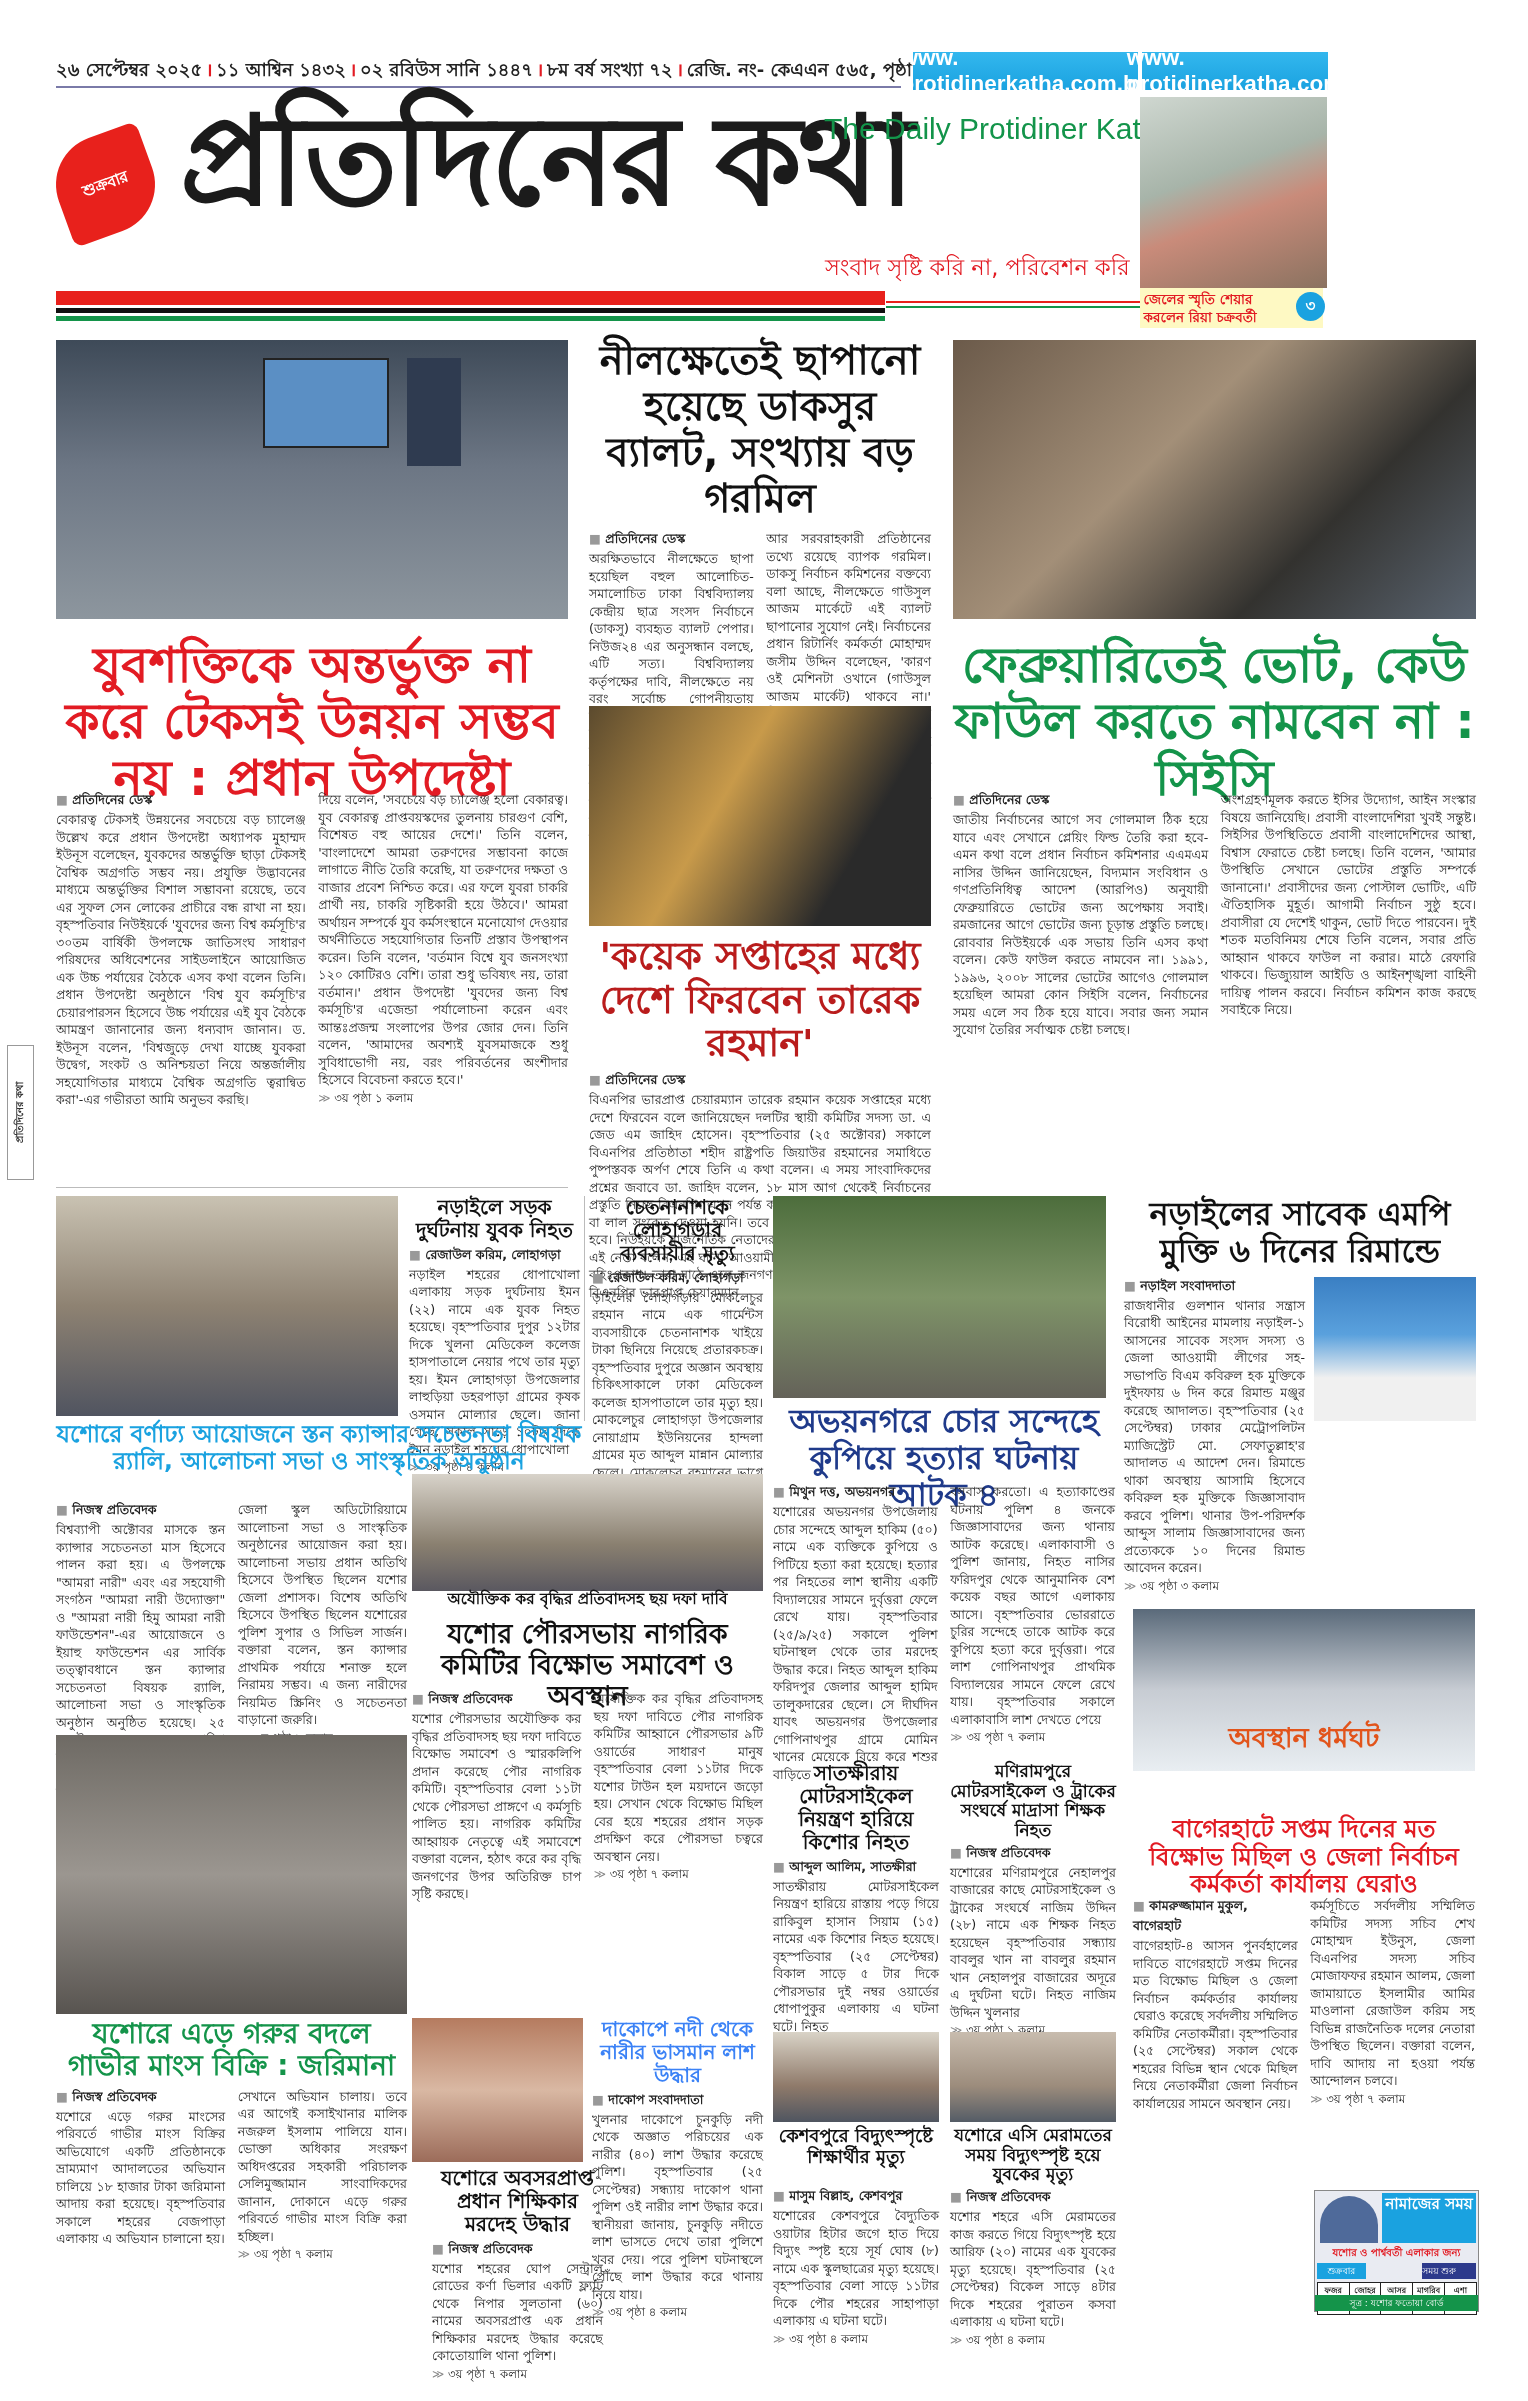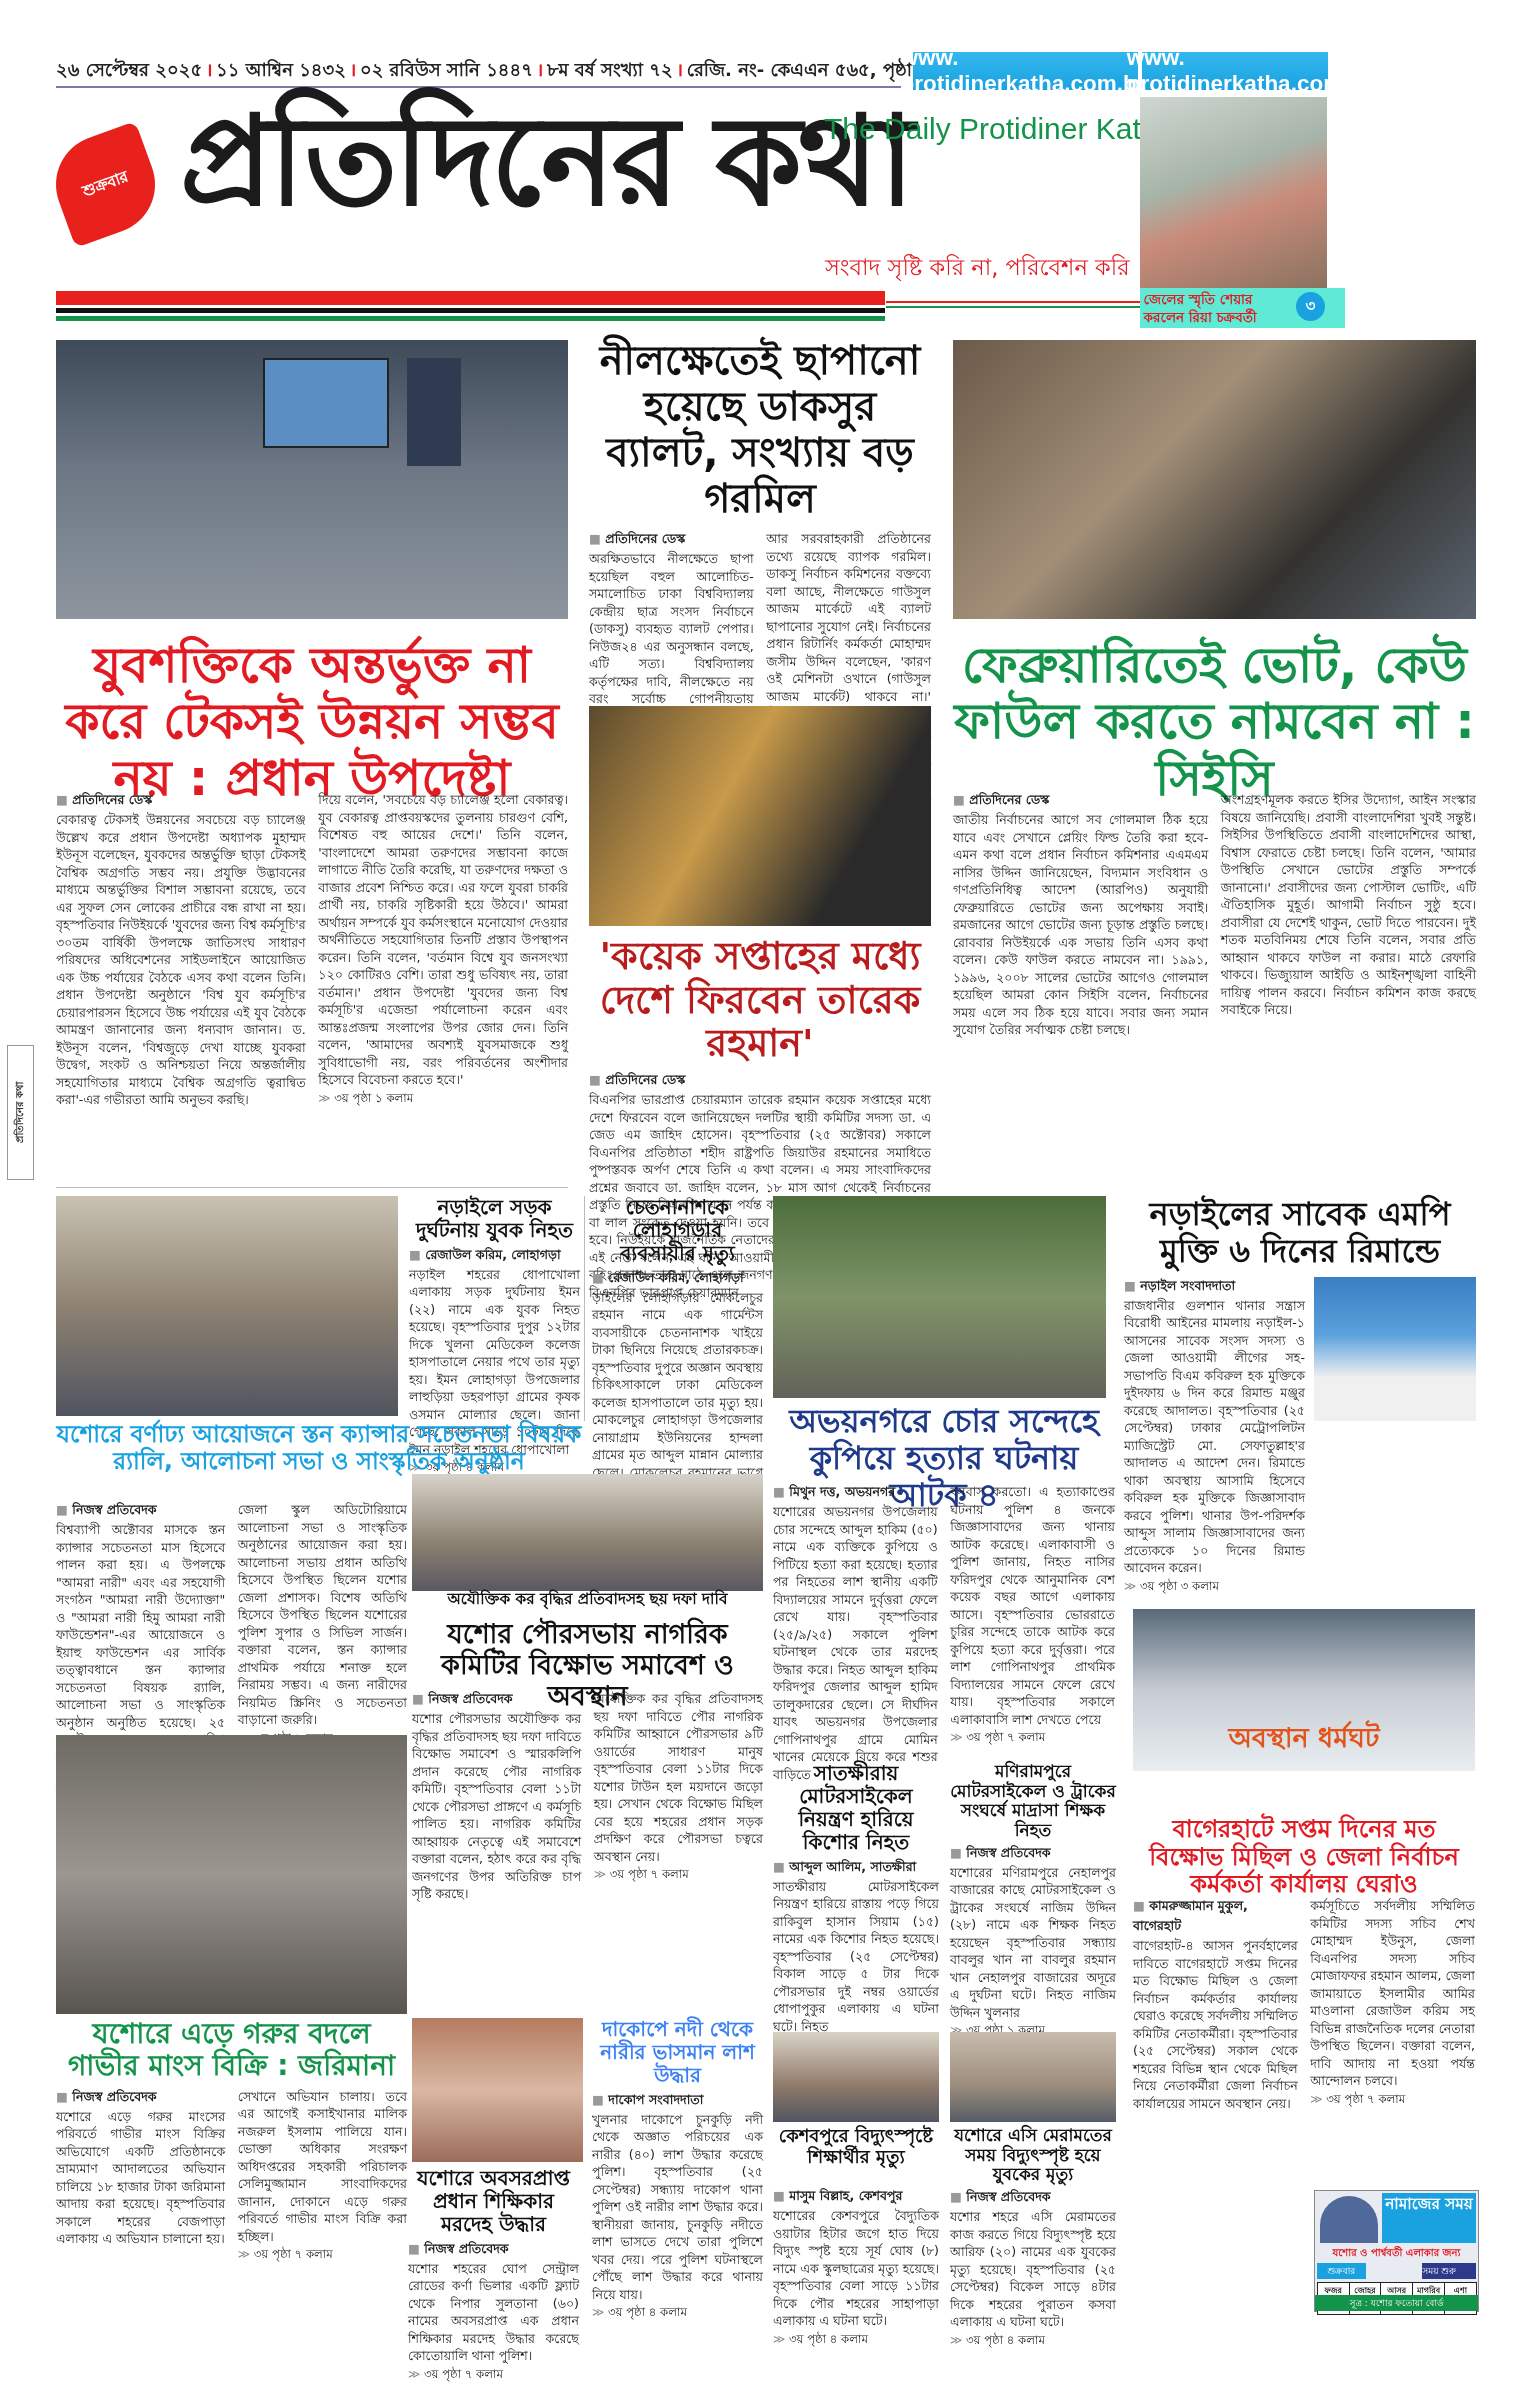--- a/index.html
+++ b/index.html
@@ -13,21 +13,21 @@
 .friday{left:56px;top:135px;width:99px;height:99px;background:#e8211c;border-radius:50% 10% 50% 10%;transform:rotate(-20deg);color:#fff;font-size:15.3px;font-weight:bold;display:flex;align-items:center;justify-content:center}
 .mast{left:180px;top:99px;font-family:"DejaVu Sans",sans-serif;font-size:124px;font-weight:bold;color:#1b1b1b;letter-spacing:-3.6px;line-height:1}
 .eng{left:824px;top:112px;font-family:"Liberation Sans",sans-serif;font-size:30px;color:#13944a}
 .slogan{left:825px;top:250px;font-size:22.5px;color:#e21b23}
 .band-red{left:56px;top:291px;width:829px;height:14.4px;background:#e8211c}
 .band-black{left:56px;top:308px;width:829px;height:4.5px;background:#111}
 .band-green{left:56px;top:316px;width:829px;height:4.5px;background:#14944a}
 .thin-r{left:886px;top:301px;width:400px;height:1.8px;background:#e8211c}
 .thin-g{left:886px;top:306px;width:400px;height:1.8px;background:#14944a}
 .promo-img{left:1140px;top:97px;width:187px;height:191px;background:linear-gradient(160deg,#cfd7d0 0%,#a7b4a9 40%,#c98b7a 60%,#8a7260 100%)}
-.promo-cap{left:1140px;top:288px;width:205px;height:40px;background:#5eead4;color:#e21b23;font-weight:bold;font-size:13.5px;line-height:18px;padding:1.8px 3.6px}
+.promo-cap{left:1140px;top:288px;width:183px;height:40px;background:#fef9c3;color:#e21b23;font-weight:bold;font-size:13.5px;line-height:18px;padding:1.8px 3.6px}
 .promo-num{left:1296px;top:292px;width:29px;height:29px;border-radius:50%;background:#1aa2e0;color:#fff;font-weight:bold;font-size:15.3px;display:flex;align-items:center;justify-content:center}
 .photo{background:linear-gradient(135deg,#7d8792,#4e5660 50%,#9aa3a8)}
 .hl{font-weight:bold;text-align:center;line-height:1.15}
 .body{font-size:12.6px;line-height:17.5px;text-align:justify;color:#222}
 .by{font-size:12.6px;font-weight:bold}
 .by::before{content:"■ ";color:#999}
 .cont{font-size:11.7px}
 .cont::before{content:"≫ ";color:#888}
 .vline{width:0.9px;background:#bbb}
 .hline{height:0.9px;background:#bbb}
@@ -255,21 +255,21 @@
     </div>
     <div>
       <div class="body">সেখানে অভিযান চালায়। তবে এর আগেই কসাইখানার মালিক নজরুল ইসলাম পালিয়ে যান। ভোক্তা অধিকার সংরক্ষণ অধিদপ্তরের সহকারী পরিচালক সেলিমুজ্জামান সাংবাদিকদের জানান, দোকানে এড়ে গরুর পরিবর্তে গাভীর মাংস বিক্রি করা হচ্ছিল।</div>
       <div class="cont">৩য় পৃষ্ঠা ৭ কলাম</div>
     </div>
   </div>
 </div>
 
 <div class="abs photo" style="left:412px;top:2018px;width:171px;height:144px;background:linear-gradient(180deg,#b57b5f,#d9b8a3 50%,#9c6c5a)"></div>
 
-<div class="abs" style="left:408px;top:2167px;width:171px">
+<div class="abs" style="left:432px;top:2167px;width:171px">
   <div class="hl" style="font-size:20px;color:#111">যশোরে অবসরপ্রাপ্ত প্রধান শিক্ষিকার মরদেহ উদ্ধার</div>
   <div class="by" style="margin-top:3.6px">নিজস্ব প্রতিবেদক</div>
   <div class="body">যশোর শহরের ঘোপ সেন্ট্রাল রোডের কর্ণা ভিলার একটি ফ্ল্যাট থেকে নিপার সুলতানা (৬০) নামের অবসরপ্রাপ্ত এক প্রধান শিক্ষিকার মরদেহ উদ্ধার করেছে কোতোয়ালি থানা পুলিশ।</div>
   <div class="cont">৩য় পৃষ্ঠা ৭ কলাম</div>
 </div>
 
 <div class="abs" style="left:592px;top:2018px;width:171px">
   <div class="hl" style="font-size:20px;color:#3b82f6">দাকোপে নদী থেকে নারীর ভাসমান লাশ উদ্ধার</div>
   <div class="by" style="margin-top:3.6px">দাকোপ সংবাদদাতা</div>
   <div class="body">খুলনার দাকোপে চুনকুড়ি নদী থেকে অজ্ঞাত পরিচয়ের এক নারীর (৪০) লাশ উদ্ধার করেছে পুলিশ। বৃহস্পতিবার (২৫ সেপ্টেম্বর) সন্ধ্যায় দাকোপ থানা পুলিশ ওই নারীর লাশ উদ্ধার করে। স্থানীয়রা জানায়, চুনকুড়ি নদীতে লাশ ভাসতে দেখে তারা পুলিশে খবর দেয়। পরে পুলিশ ঘটনাস্থলে পৌঁছে লাশ উদ্ধার করে থানায় নিয়ে যায়।</div>

